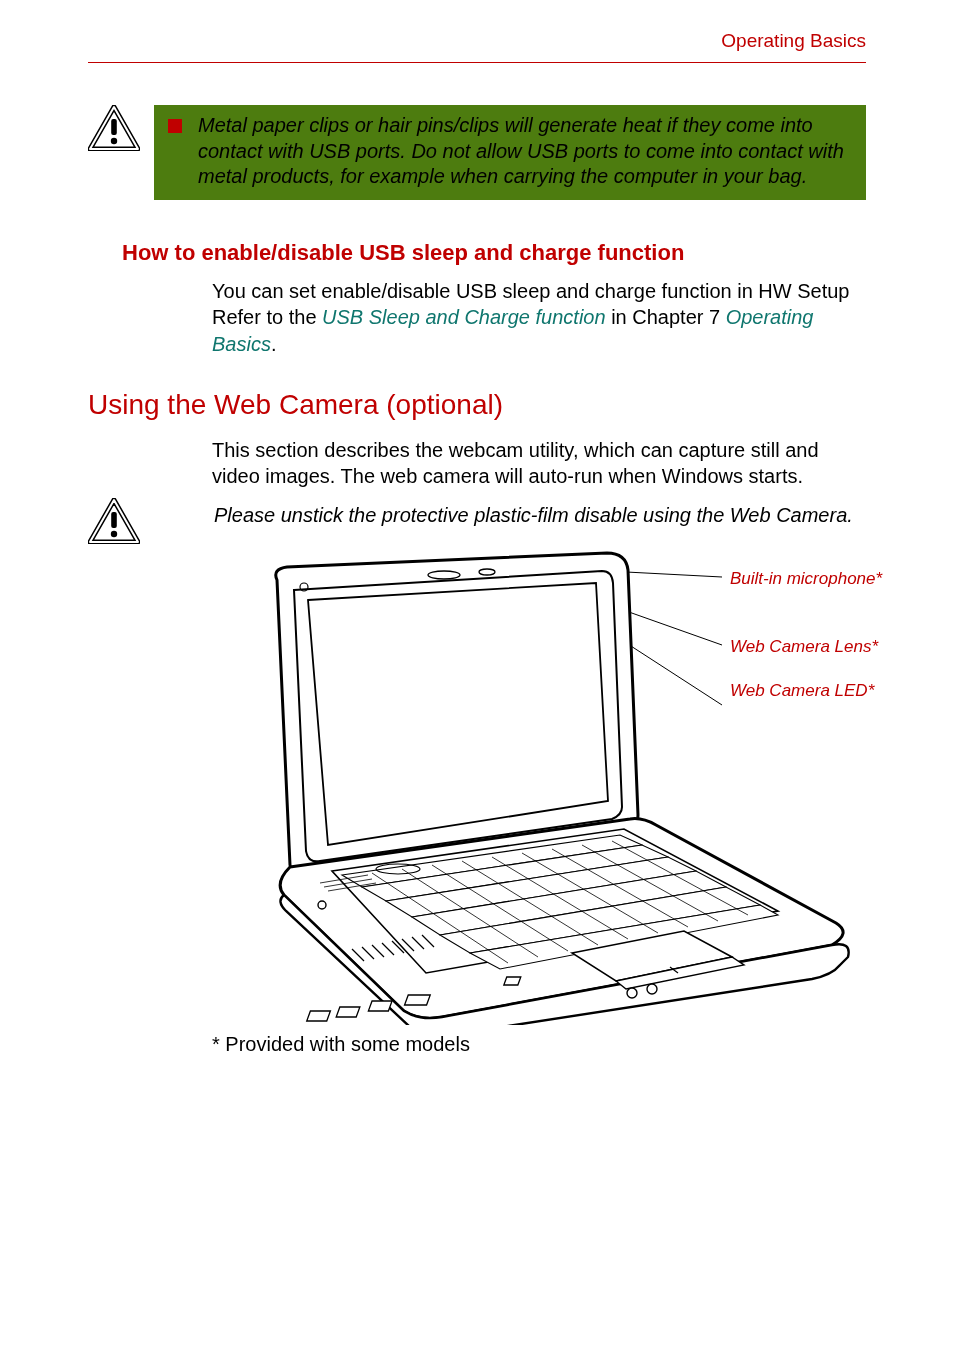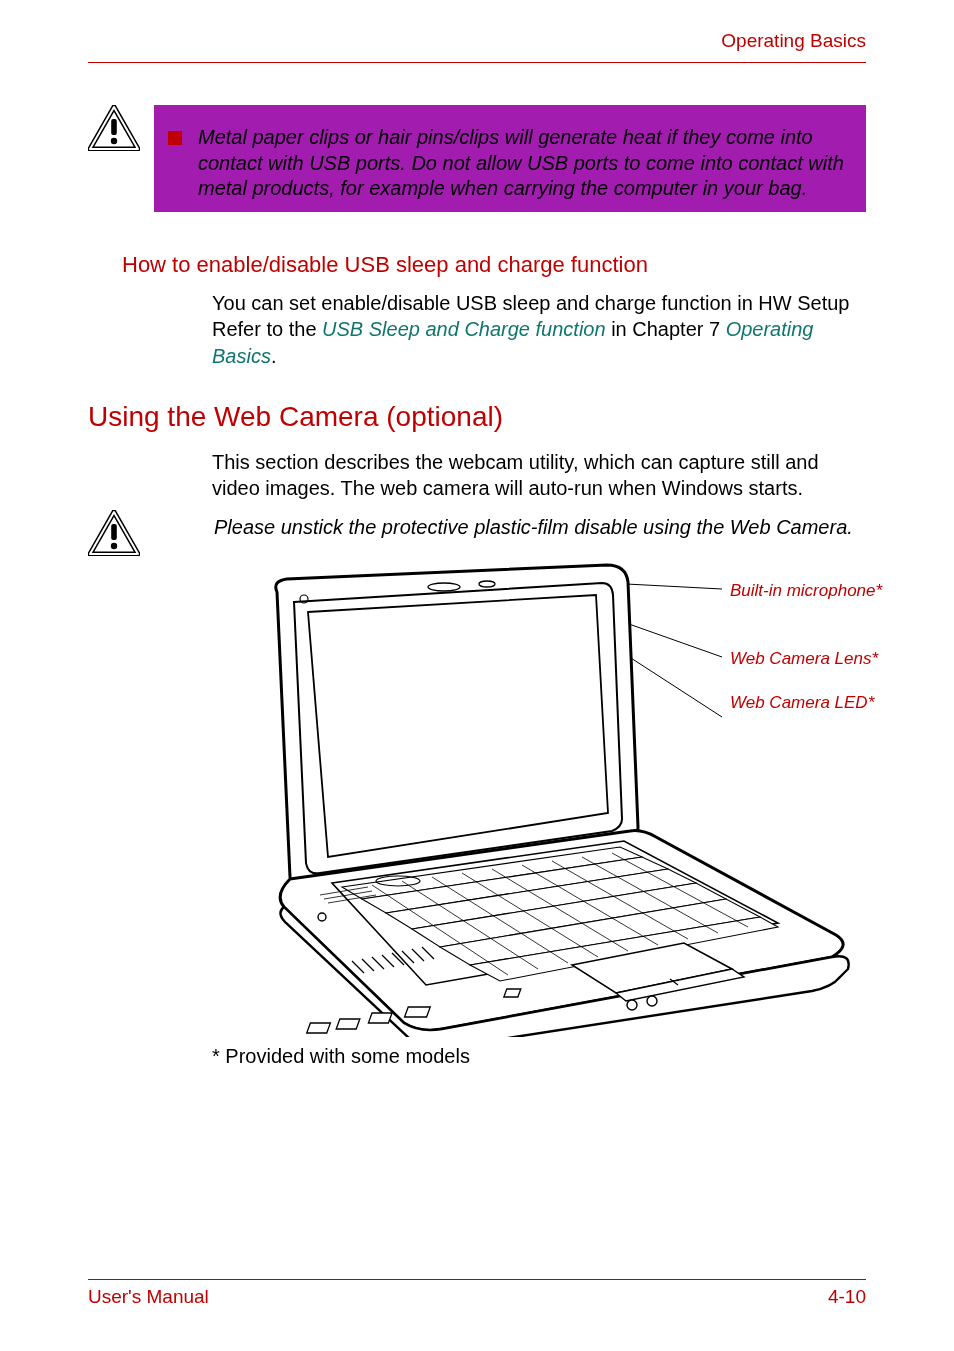--- a/index.html
+++ b/index.html
@@ -1,24 +1,24 @@
 <!DOCTYPE html>
 <html><head>
 <meta charset="utf-8">
 <style>
   * { box-sizing: border-box; margin: 0; padding: 0; }
   html, body { width: 954px; height: 1351px; font-family: Arial, Helvetica, sans-serif; background: #fff; color: #000; }
   .page { width: 954px; height: 1348px; position: relative; padding: 30px 88px 40px 88px; }
   .header-right { text-align: right; color: #c00000; font-size: 19px; margin-bottom: 10px; }
   .hr { border: none; border-top: 1.5px solid #c00000; margin: 0; }
-  .callout-box { background: #a21caf; margin: 42px 0 0 66px; padding: 20px 10px 10px 0; display: flex; align-items: flex-start; position: relative; }
+  .callout-box { background: #4d7c0f; margin: 42px 0 0 66px; padding: 8px 10px 10px 0; display: flex; align-items: flex-start; position: relative; }
   .callout-icon { position: absolute; left: -66px; top: 0; }
   .bullet-sq { width: 14px; height: 14px; background: #c00000; display: inline-block; margin: 6px 16px 0 14px; flex-shrink: 0; }
   .callout-text { font-style: italic; font-size: 20px; line-height: 1.28; color: #000; padding-right: 4px; }
-  .h3-red { color: #c00000; font-weight: normal; font-size: 22px; margin: 40px 0 12px 34px; }
+  .h3-red { color: #c00000; font-weight: bold; font-size: 22px; margin: 40px 0 12px 34px; }
   .body-text { font-size: 20px; line-height: 1.32; margin-left: 124px; margin-right: 0; color: #000; }
   .link-blue { color: #0f766e; font-style: italic; }
   .h1-red { color: #c00000; font-weight: normal; font-size: 28px; margin: 32px 0 16px 0; }
   .note-row { display: flex; align-items: flex-start; margin-top: 14px; margin-left: 66px; position: relative; }
   .note-icon { position: absolute; left: -66px; top: -6px; }
   .note-text { font-style: italic; font-size: 20px; margin-left: 60px; color: #000; }
   .illustration-wrap { position: relative; margin: 18px 0 0 124px; width: 660px; height: 480px; font-style: italic; }
   .label-red { position: absolute; color: #c00000; font-size: 17px; white-space: nowrap; }
   .footnote { font-size: 20px; margin-left: 124px; margin-top: 8px; }
   .footer { position: absolute; left: 88px; right: 88px; bottom: 40px; }
@@ -148,20 +148,13 @@
 
       <circle cx="110" cy="360" r="4" fill="none" stroke="#000" stroke-width="1.4"></circle>
     </svg>
     <div class="label-red" style="left:518px; top:24px;">Built-in microphone*</div>
     <div class="label-red" style="left:518px; top:92px;">Web Camera Lens*</div>
     <div class="label-red" style="left:518px; top:136px;">Web Camera LED*</div>
   </div>
 
   <div class="footnote">* Provided with some models</div>
 
-  <div class="footer">
-    <hr class="hr">
-    <div class="footer-row">
-      <span>User's Manual</span>
-      <span>4-10</span>
-    </div>
-  </div>
 </div>
 
 </body></html>

